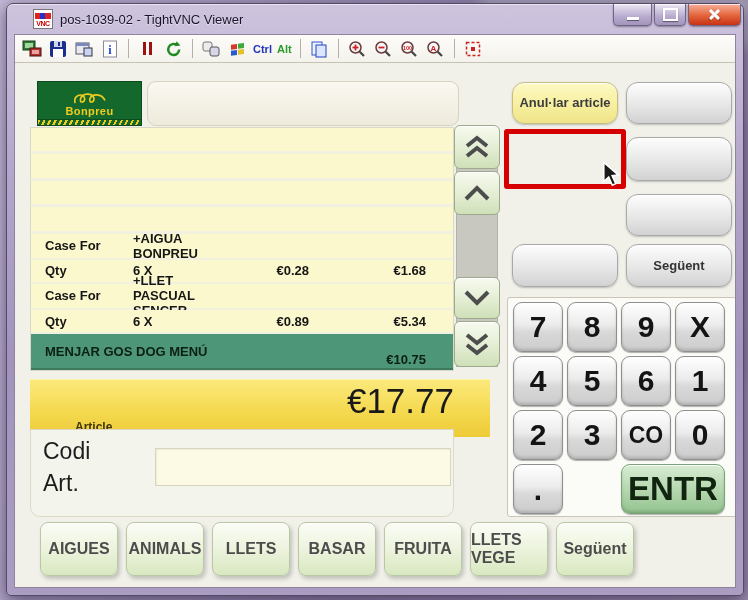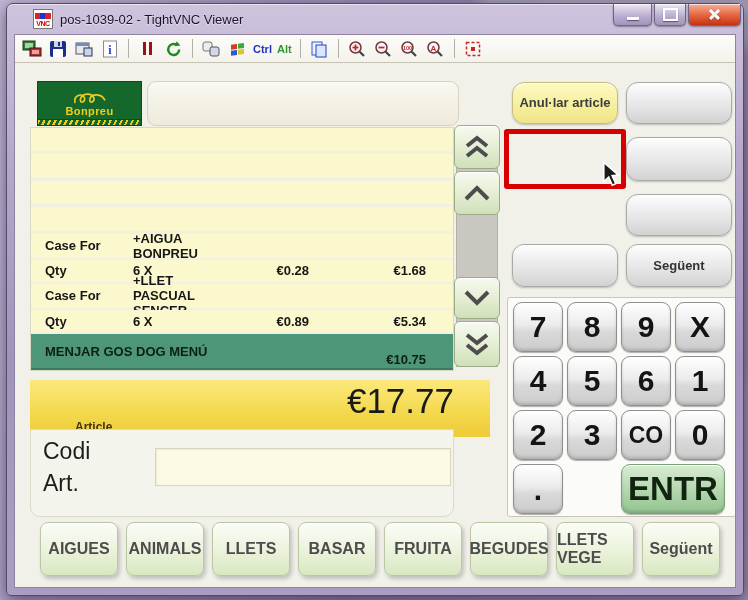--- a/index.html
+++ b/index.html
@@ -351,21 +351,20 @@
           <div class="key dot">.</div>
           <div class="key enter">ENTR</div>
         </div>
 
         <div id="categories">
           <div class="cat">AIGUES</div>
           <div class="cat">ANIMALS</div>
           <div class="cat">LLETS</div>
           <div class="cat">BASAR</div>
           <div class="cat">FRUITA</div>
-          <div class="cat">BEGUDES</div>
           <div class="cat">LLETS VEGE</div>
           <div class="cat">Següent</div>
         </div>
 
       </div>
     </div>
   </div>
 </div>
 
 </body></html>

